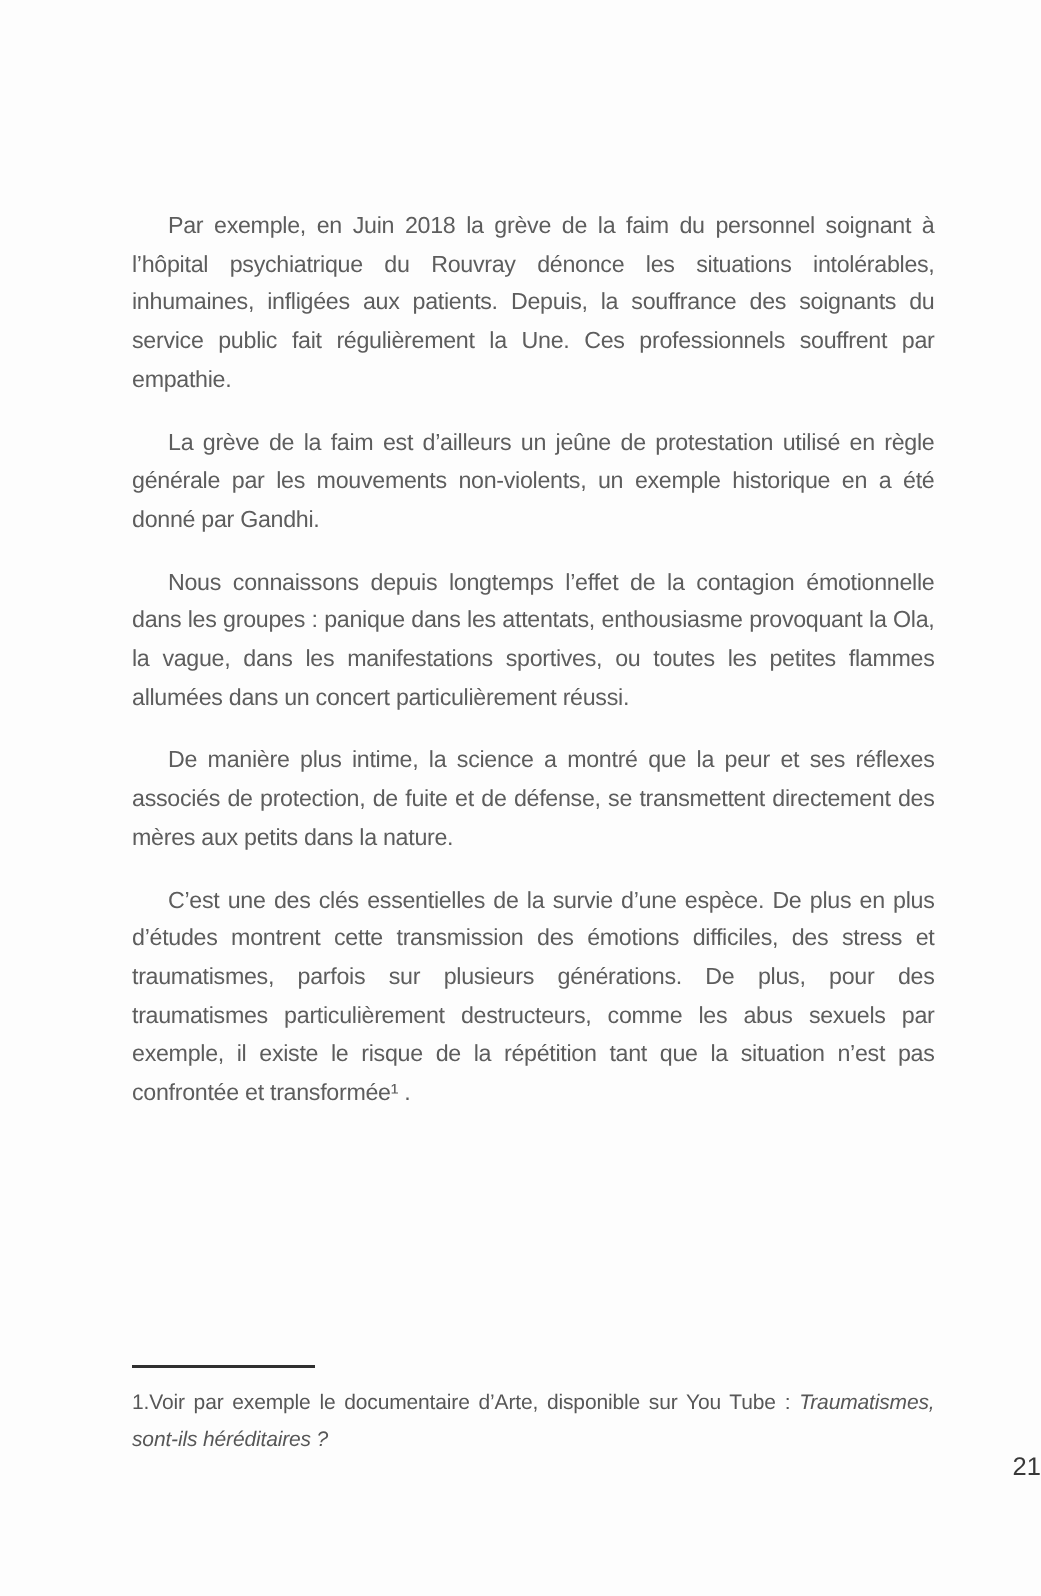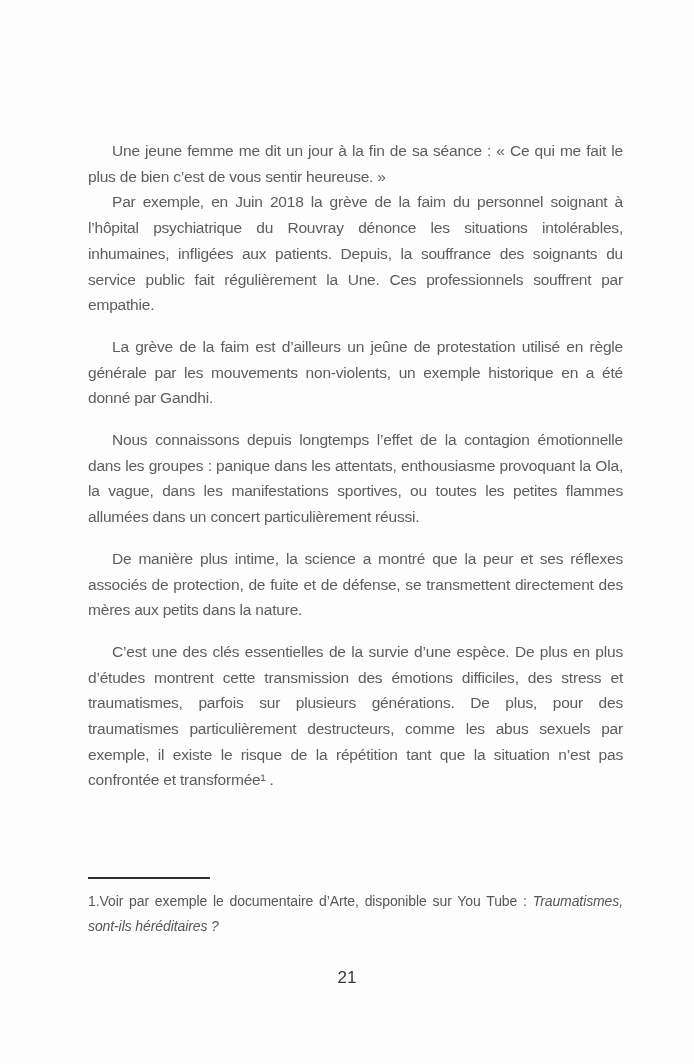--- a/index.html
+++ b/index.html
@@ -41,51 +41,50 @@
     font-size:15.5px;
     line-height:25.7px;
     letter-spacing:-0.2px;
     text-align:justify;
     text-indent:24px;
     hyphens:manual;
     -webkit-hyphens:manual;
   }
   .para.tight{margin-bottom:0;}
   .footnote{
-    position:absolute;left:88px;top:877px;width:535px;
+    position:absolute;left:88px;top:910px;width:535px;
   }
   .footnote-rule{
     width:122px;height:2px;background:var(--rule);
     margin:0 0 10px 0;
   }
   .footnote-text{
     margin:0;
     font-size:14px;
     line-height:25px;
     letter-spacing:-0.1px;
     text-align:justify;
     color:var(--footnote-text);
   }
   .footnote-text .work{font-style:italic;}
   .page-number{
     position:absolute;left:0;top:968px;width:100%;
-    text-align:center;
+    text-align:right;
     font-size:17px;
     color:var(--page-number);
   }
 </style>
 </head>
 <body>
 
 <div class="page">
 
 
   <main class="body-text">
 
-  <p class="para tight">Une jeune femme me dit un jour à la fin de sa séance&nbsp;: «&nbsp;Ce qui me fait le plus de bien c’est de vous sentir heureuse.&nbsp;»</p>
       <p class="para">Par exemple, en Juin 2018 la grève de la faim du personnel soignant à l’hôpital psychiatrique du Rouvray dénonce les situations intolérables, inhumaines, infligées aux patients. Depuis, la souffrance des soignants du service public fait régulièrement la Une. Ces professionnels souffrent par empathie.</p>
       <p class="para">La grève de la faim est d’ailleurs un jeûne de protestation utilisé en règle générale par les mouvements non-violents, un exemple historique en a été donné par Gandhi.</p>
       <p class="para">Nous connaissons depuis longtemps l’effet de la contagion émotion­nelle dans les groupes&nbsp;: panique dans les attentats, enthousiasme pro­voquant la Ola, la vague, dans les manifestations sportives, ou toutes les petites flammes allumées dans un concert particulièrement réussi.</p>
       <p class="para">De manière plus intime, la science a montré que la peur et ses réflexes associés de protection, de fuite et de défense, se transmettent directe­ment des mères aux petits dans la nature.</p>
       <p class="para">C’est une des clés essentielles de la survie d’une espèce. De plus en plus d’études montrent cette transmission des émotions difficiles, des stress et traumatismes, parfois sur plusieurs générations. De plus, pour des traumatismes particulièrement destructeurs, comme les abus sexuels par exemple, il existe le risque de la répétition tant que la situa­tion n’est pas confrontée et transformée¹ .</p>
     </main>
 
   <div class="footnote">
     <div class="footnote-rule"></div>
     <p class="footnote-text"><span>1.Voir par exemple le documentaire d’Arte, disponible sur You Tube&nbsp;: </span><span class="work">Traumatismes, sont-ils héréditaires&nbsp;?</span></p>

